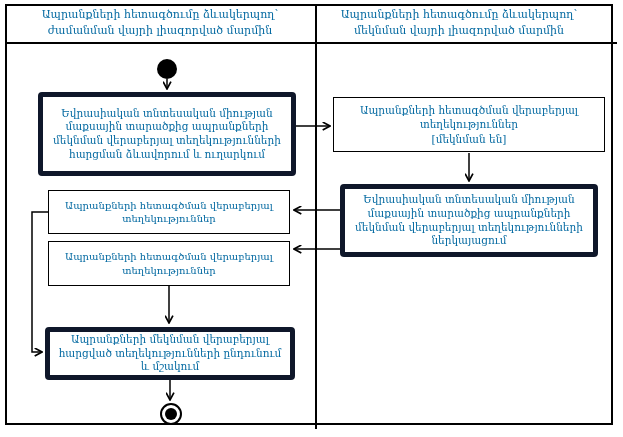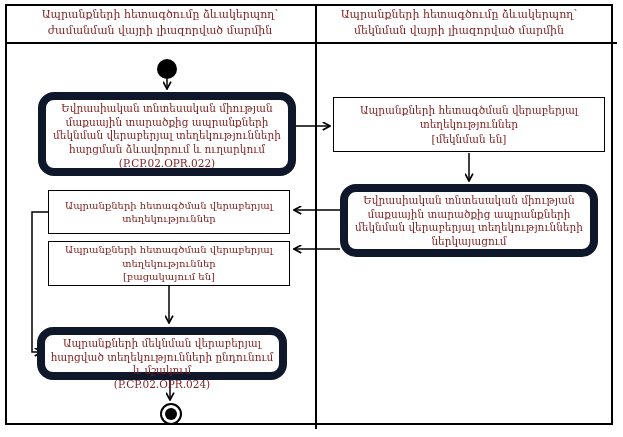--- a/index.html
+++ b/index.html
@@ -1,18 +1,18 @@
 <!DOCTYPE html>
 <html><head>
 <meta charset="utf-8">
 <style>
   html,body{margin:0;padding:0;background:#ffffff;}
   .canvas{
     position:relative;width:623px;height:437px;background:#ffffff;
-    font-family:"DejaVu Serif","DejaVu Sans",serif;color:#7f1d1d;overflow:hidden;
+    font-family:"DejaVu Serif","DejaVu Sans",serif;color:#0369a1;overflow:hidden;
   }
   .frame{
     position:absolute;left:5px;top:4px;width:608px;height:421px;
     border:2px solid #000;box-sizing:border-box;
   }
   .lane-divider{
     position:absolute;left:315px;top:4px;width:2px;height:425px;background:#000;
   }
   .header-line{
     position:absolute;left:5px;top:42px;width:612px;height:2px;background:#000;
@@ -22,21 +22,21 @@
     justify-content:center;text-align:center;font-size:11px;line-height:1.45;
     padding:0 10px;box-sizing:border-box;
   }
   .lane-header.left{left:7px;width:306px;}
   .lane-header.right{left:310px;width:298px;}
   .node{
     position:absolute;box-sizing:border-box;background:#fff;
     display:flex;flex-direction:column;align-items:center;justify-content:center;
     text-align:center;
   }
-  .action{border:8px solid #0f172a;border-radius:16px;font-size:10.5px;line-height:1.3;padding:2px 5px;justify-content:space-between;}
+  .action{border:5px solid #0f172a;border-radius:4px;font-size:10.5px;line-height:1.3;padding:2px 5px;}
   .object{border:1.5px solid #000;font-size:10px;line-height:1.35;padding:2px 4px;}
   .node span{display:block;}
   .initial-node{
     position:absolute;left:157px;top:59px;width:20px;height:20px;border-radius:50%;
     background:#000;
   }
   .final-node{
     position:absolute;left:160px;top:403px;width:22px;height:22px;border-radius:50%;
     border:2px solid #000;box-sizing:border-box;display:flex;align-items:center;justify-content:center;
     background:#fff;
@@ -74,43 +74,40 @@
     <path d="M340,249 L294,249" marker-end="url(#arrow)"></path>
     <path d="M48,212 L32,212 L32,352 L42,352" marker-end="url(#arrow)"></path>
     <path d="M169,286 L169,323" marker-end="url(#arrow)"></path>
     <path d="M170,380 L170,400" marker-end="url(#arrow)"></path>
   </svg>
 
   <div class="initial-node"></div>
 
   <div class="node action" style="left:38px;top:92px;width:258px;height:84px;">
     <span>Եվրասիական տնտեսական միության մաքսային տարածքից ապրանքների մեկնման վերաբերյալ տեղեկությունների հարցման ձևավորում և ուղարկում</span>
-    <span>(P.CP.02.OPR.022)</span>
   </div>
 
   <div class="node object" style="left:333px;top:97px;width:272px;height:55px;font-size:10.5px;">
     <span>Ապրանքների հետագծման վերաբերյալ տեղեկություններ</span>
     <span>[մեկնման են]</span>
   </div>
 
   <div class="node action" style="left:340px;top:184px;width:258px;height:73px;">
     <span>Եվրասիական տնտեսական միության մաքսային տարածքից ապրանքների մեկնման վերաբերյալ տեղեկությունների ներկայացում</span>
   </div>
 
   <div class="node object" style="left:48px;top:190px;width:242px;height:44px;">
     <span>Ապրանքների հետագծման վերաբերյալ տեղեկություններ</span>
   </div>
 
   <div class="node object" style="left:48px;top:241px;width:242px;height:45px;">
     <span>Ապրանքների հետագծման վերաբերյալ տեղեկություններ</span>
-    <span>[բացակայում են]</span>
   </div>
 
-  <div class="node action" style="left:37px;top:327px;width:250px;height:53px;">
+  <div class="node action" style="left:45px;top:327px;width:250px;height:53px;">
     <span>Ապրանքների մեկնման վերաբերյալ հարցված տեղեկությունների ընդունում և մշակում</span>
-    <span>(P.CP.02.OPR.024)</span>
   </div>
 
   <div class="final-node">
     <div class="dot"></div>
   </div>
 
 </div>
 
 </body></html>

